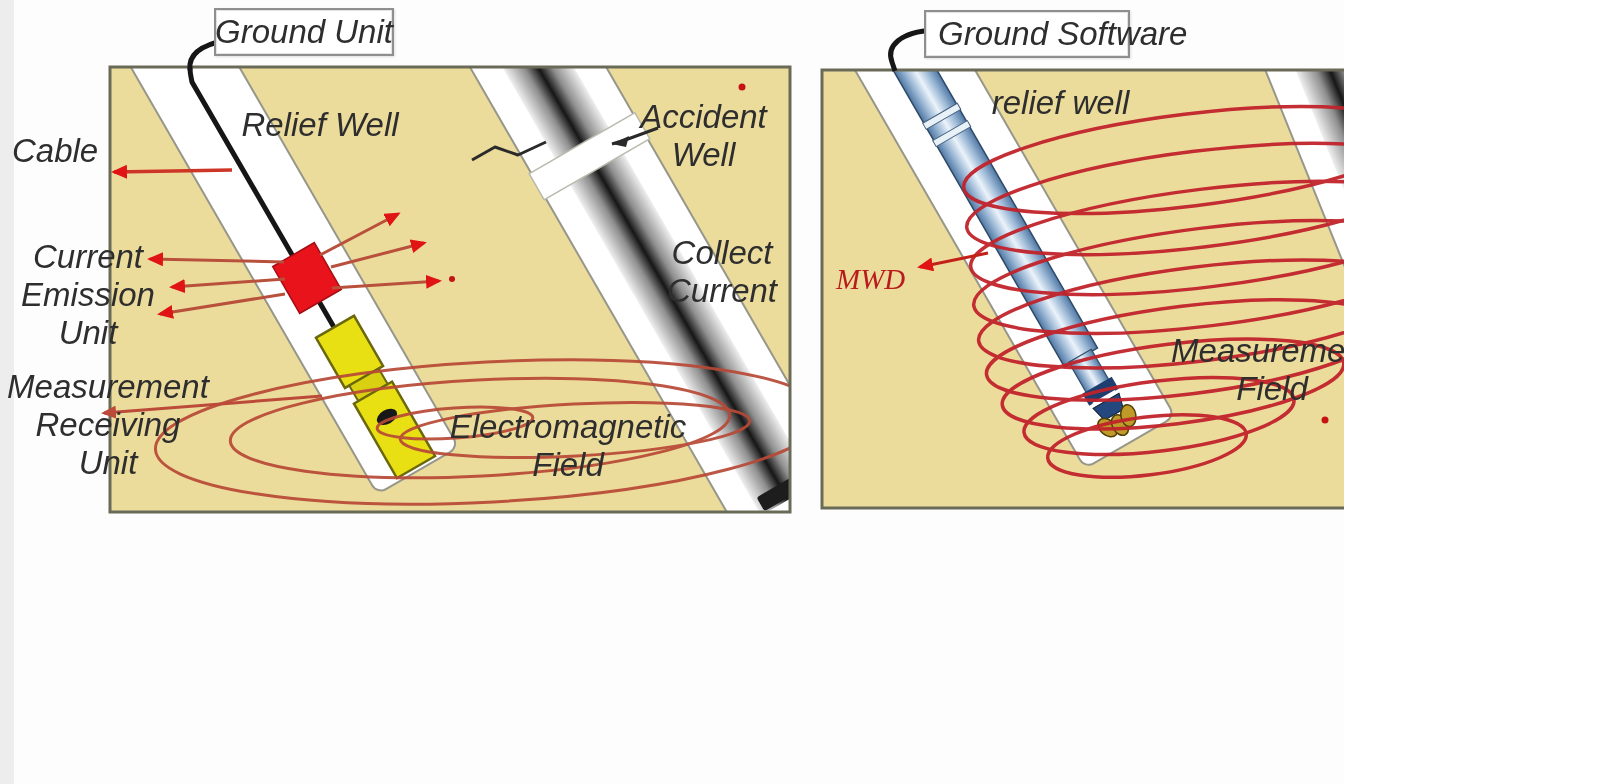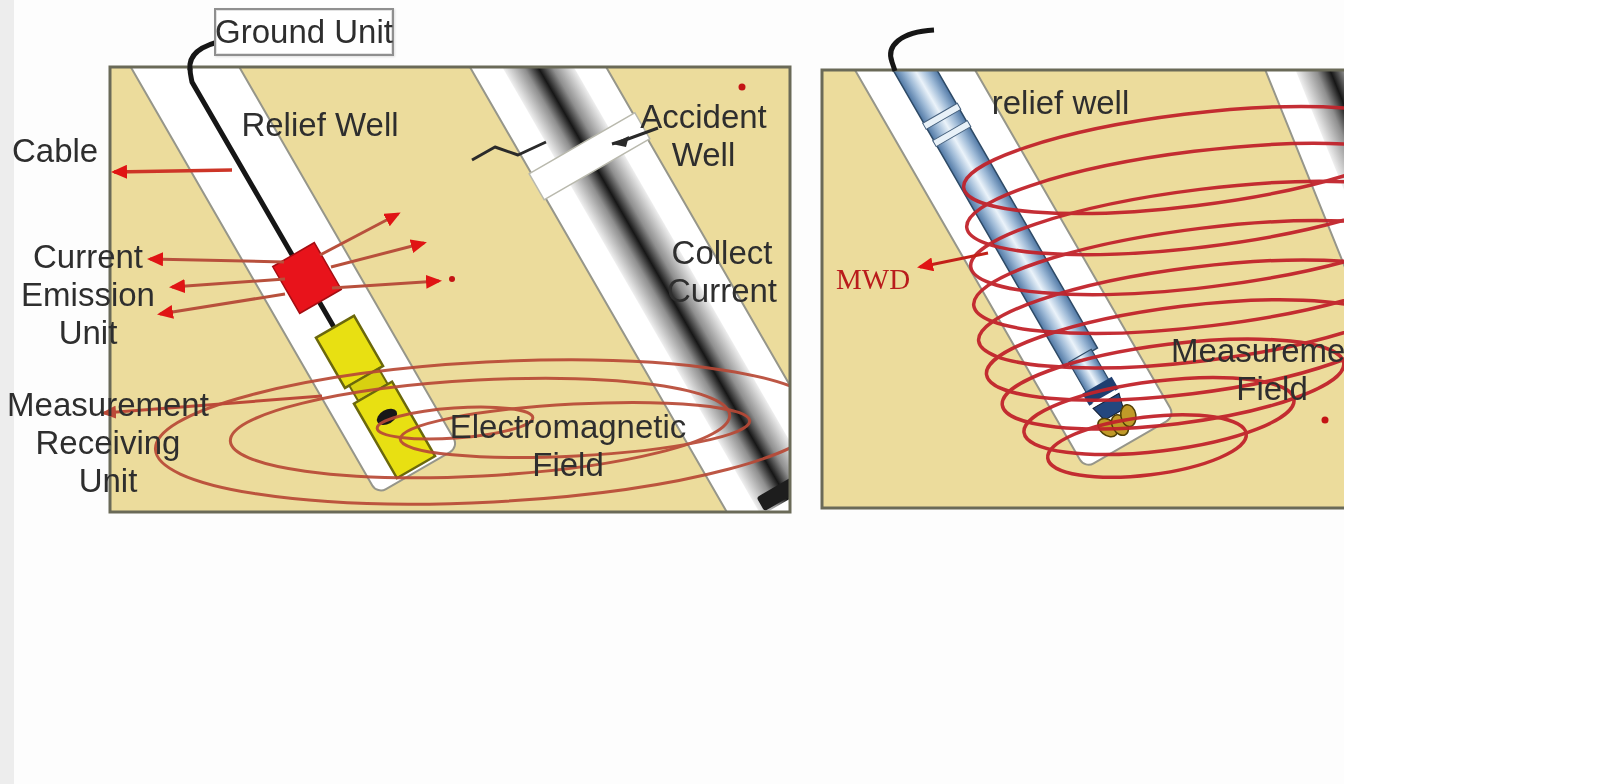--- a/index.html
+++ b/index.html
@@ -1,32 +1,32 @@
 <!DOCTYPE html>
 <html><head>
 <meta charset="utf-8">
 <style>
   html,body{margin:0;padding:0;background:#ffffff;}
   #stage{position:relative;width:1344px;height:784px;background:#fdfdfd;overflow:hidden;
-         font-family:"Liberation Sans", sans-serif;color:#2e2e2e;}
+         font-family:"Liberation Sans", sans-serif;color:#2e2e2e;font-style:italic;}
   #art{position:absolute;left:0;top:0;}
   .lbl{position:absolute;white-space:pre-line;line-height:1.15;color:#2e2e2e;
        font-family:"Liberation Sans", sans-serif;}
   .center{text-align:center;}
   .box{position:absolute;background:#ffffff;border:2px solid #8f8f8f;
        box-shadow:inset 0 0 0 1px #e3e3e3, 1px 1px 2px rgba(0,0,0,.12);
        display:flex;align-items:center;}
   .box .bt{white-space:nowrap;font-size:33px;}
   #ground-unit-box{left:214px;top:8px;width:176px;height:44px;justify-content:center;}
   #ground-software-box{left:924px;top:10px;width:190px;height:44px;padding-left:12px;overflow:visible;}
   #lbl-relief-a{left:235px;top:106px;width:170px;font-size:33px;}
   #lbl-accident-a{left:626px;top:98px;width:155px;font-size:33px;}
   #lbl-cable{left:12px;top:132px;width:110px;font-size:33px;}
   #lbl-current{left:2px;top:238px;width:172px;font-size:33px;}
-  #lbl-measure{left:0px;top:386px;width:216px;font-size:33px;}
+  #lbl-measure{left:0px;top:368px;width:216px;font-size:33px;}
   #lbl-collect{left:648px;top:234px;width:148px;font-size:33px;}
   #lbl-emfield{left:428px;top:408px;width:280px;font-size:33px;}
   #lbl-relief-b{left:978px;top:84px;width:165px;font-size:33px;}
   #lbl-accident-b{left:1428px;top:164px;width:150px;font-size:33px;}
   #lbl-mwd{left:836px;top:263px;width:90px;font-size:29px;font-family:"Liberation Serif", serif;color:#b91c1c;}
   #lbl-geofield{left:1166px;top:332px;width:212px;font-size:33px;}
   .cap{position:absolute;font-size:31px;line-height:1.17;color:#383838;white-space:pre-line;}
   #cap-a{left:84px;top:532px;width:700px;}
   #cap-b{left:852px;top:530px;width:700px;}
   #fig-cap{position:absolute;left:140px;top:698px;width:1400px;text-align:center;
@@ -177,20 +177,23 @@
       <path d="M 1433,218 L 1414,229 L 1423,243" stroke="#4a4a42" stroke-width="2.5"></path>
     </g>
     <path d="M 1402,198 l 16,-8 l -2,10 z" fill="#2a2a2a"></path>
 
     <circle cx="1325" cy="420" r="3.5" fill="#c41414"></circle>
   </svg>
 
   <div class="box" id="ground-unit-box">
     <span class="bt">Ground Unit</span>
   </div>
+  <div class="box" id="ground-software-box">
+    <span class="bt">Ground Software</span>
+  </div>
 
   <div class="lbl center" id="lbl-relief-a">Relief Well</div>
   <div class="lbl center" id="lbl-accident-a">Accident
 Well</div>
   <div class="lbl" id="lbl-cable">Cable</div>
   <div class="lbl center" id="lbl-current">Current
 Emission
 Unit</div>
   <div class="lbl center" id="lbl-measure">Measurement
 Receiving

